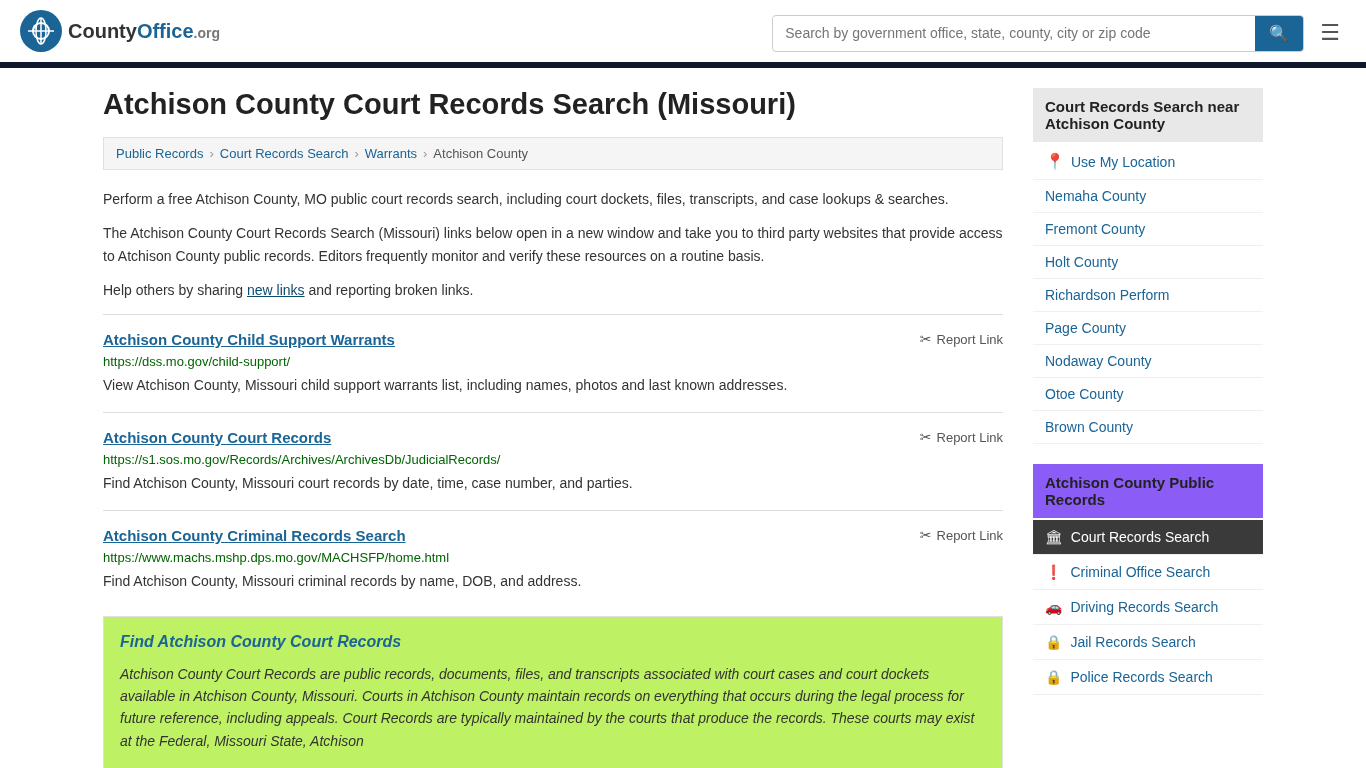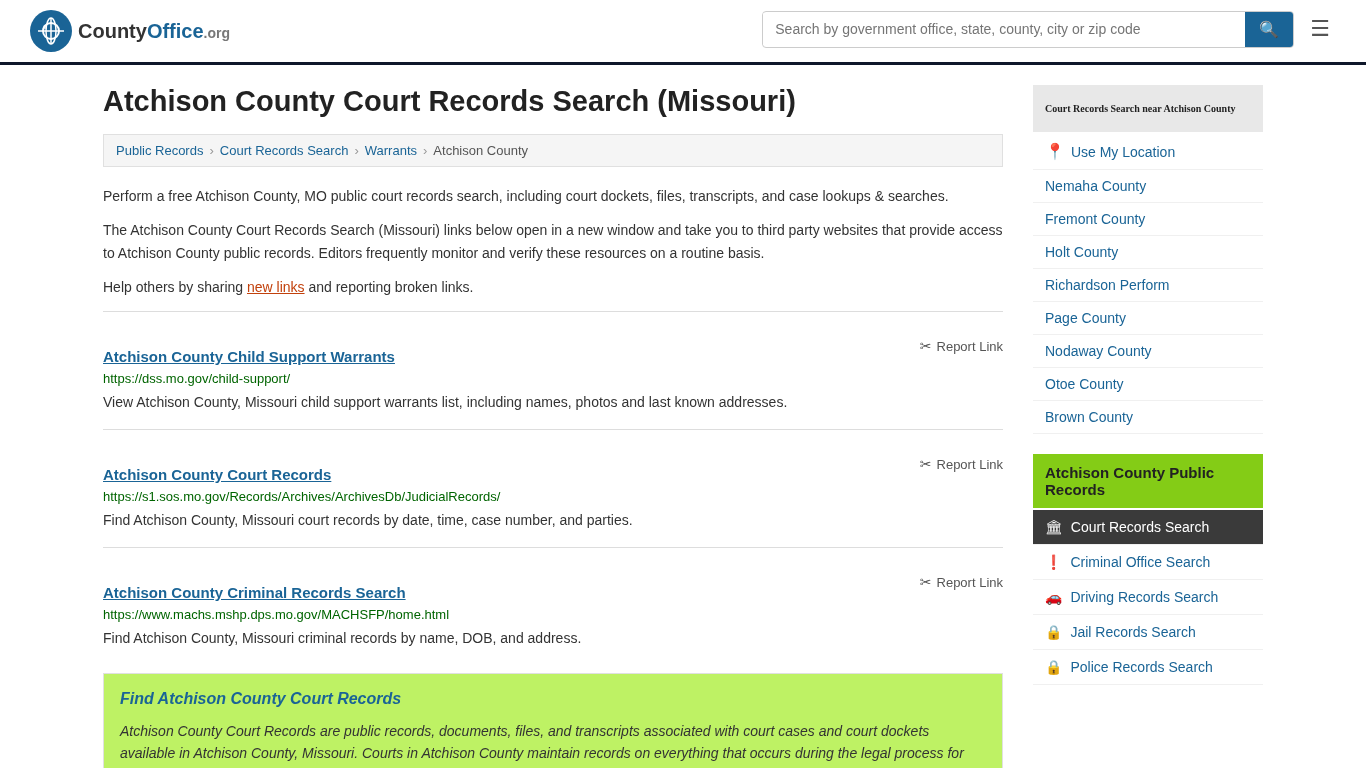--- a/index.html
+++ b/index.html
@@ -1,24 +1,24 @@
 <!DOCTYPE html>
 <html><head>
   <meta charset="utf-8">
   <style>
     * { box-sizing: border-box; margin: 0; padding: 0; }
     body { font-family: Arial, sans-serif; font-size: 14px; color: #333; background: #fff; }
 
     
     .header {
       background: #fff;
-      border-bottom: 3px solid #0f172a;
-      padding: 10px 30px;
-      display: flex;
-      align-items: flex-start;
+      border-bottom: 6px solid #0f172a;
+      padding: 10px 20px;
+      display: flex;
+      align-items: flex-end;
       justify-content: space-between;
     }
     .logo-area {
       display: flex;
       align-items: center;
       gap: 6px;
     }
     .logo-circle {
       width: 42px;
       height: 42px;
@@ -111,42 +111,41 @@
     .breadcrumb-sep { color: #999; }
 
     
     .desc-text {
       font-size: 14px;
       line-height: 1.6;
       color: #333;
       margin-bottom: 12px;
     }
     .desc-text a {
-      color: #c2410c;
+      color: #0c4a6e;
       text-decoration: underline;
     }
 
     
     .link-item {
       border-top: 1px solid #ddd;
       padding: 16px 0;
     }
     .link-item-header {
       display: flex;
       align-items: center;
       justify-content: space-between;
       margin-bottom: 6px;
     }
     .link-item-title {
       font-size: 15px;
       font-weight: bold;
       color: #1a6496;
       text-decoration: underline;
       cursor: pointer;
-      margin-top: 20px;
     }
     .report-link {
       display: flex;
       align-items: center;
       gap: 5px;
       color: #555;
       font-size: 13px;
       cursor: pointer;
     }
     .report-icon {
@@ -182,26 +181,25 @@
       color: #333;
       line-height: 1.6;
     }
 
     
     .sidebar-section {
       margin-bottom: 20px;
     }
     .sidebar-header {
       background: #e8e8e8;
-      padding: 18px 12px;
-      font-size: 10px;
+      padding: 10px 12px;
+      font-size: 15px;
       font-weight: bold;
       color: #222;
       margin-bottom: 2px;
-      font-family: Liberation Serif, serif;
     }
     .sidebar-link {
       display: flex;
       align-items: center;
       gap: 8px;
       padding: 8px 12px;
       color: #1a6496;
       text-decoration: none;
       font-size: 14px;
       border-bottom: 1px solid #f0f0f0;
@@ -212,21 +210,21 @@
       align-items: center;
       gap: 6px;
     }
     .location-dot {
       color: #555;
       font-size: 16px;
     }
 
     
     .sidebar-public-header {
-      background: #84cc16;
+      background: #8b5cf6;
       padding: 10px 12px;
       font-size: 15px;
       font-weight: bold;
       color: #222;
       margin-bottom: 2px;
     }
     .sidebar-public-item {
       display: flex;
       align-items: center;
       gap: 8px;

